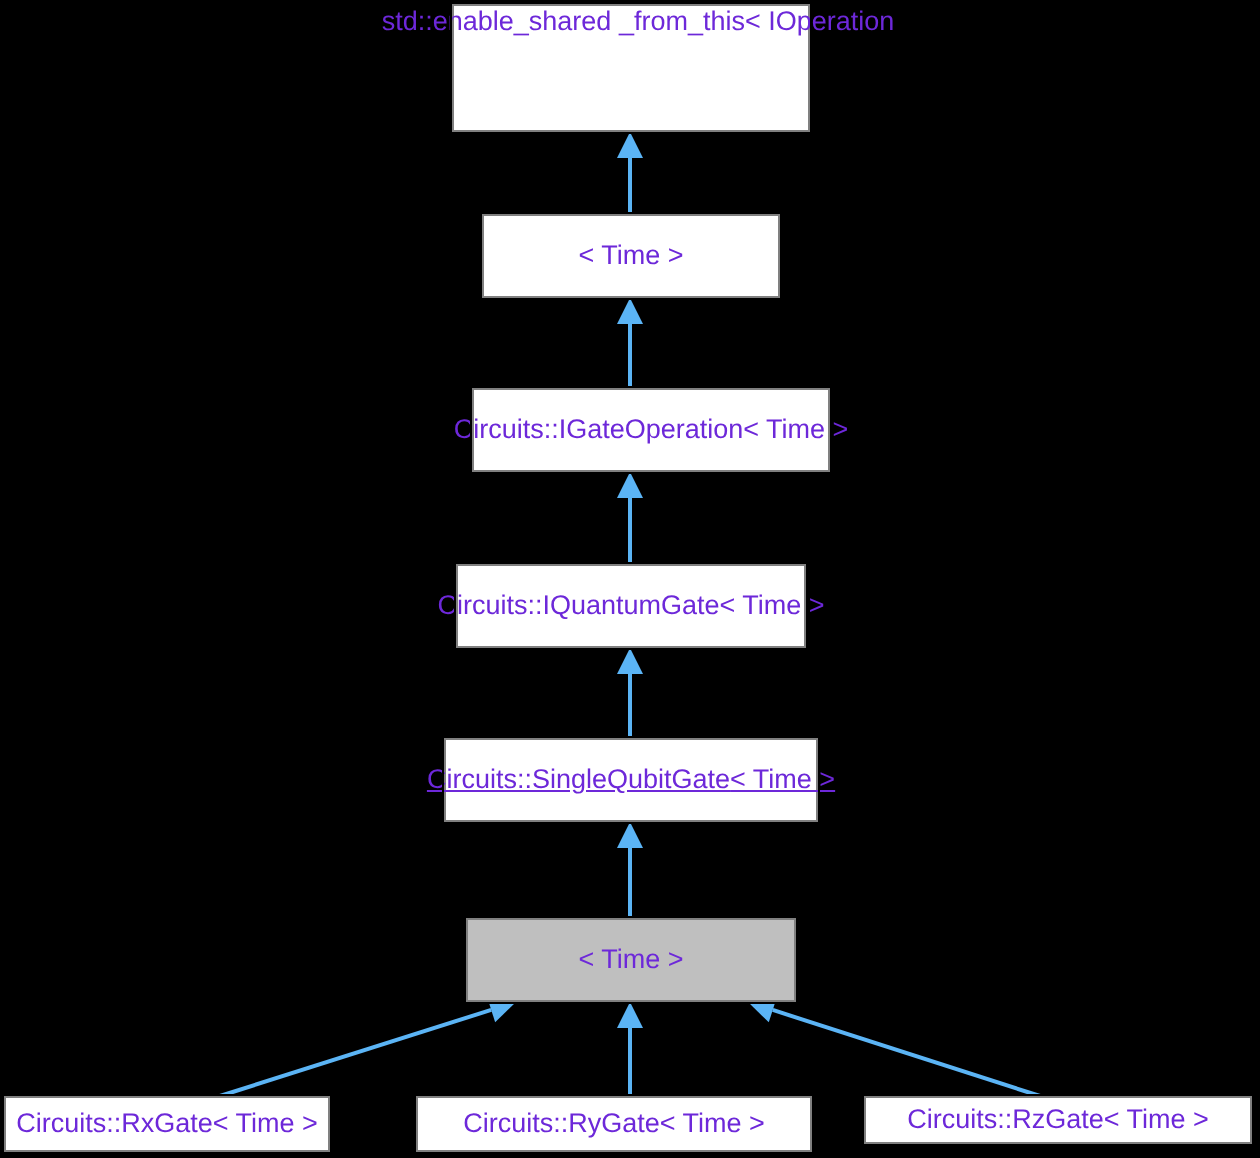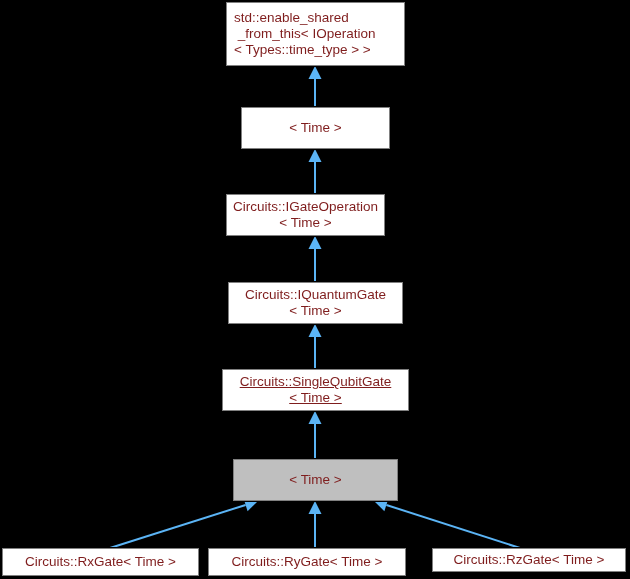--- a/index.html
+++ b/index.html
@@ -22,26 +22,26 @@
     top: 0;
     width: 630px;
     height: 579px;
   }
   .node {
     position: absolute;
     box-sizing: border-box;
     background: #ffffff;
     border: 1px solid #808080;
     outline: 1px solid #000000;
-    color: #7f1d1d;
+    color: #6d28d9;
     font-size: 13.5px;
     line-height: 16px;
     text-align: center;
     display: flex;
-    flex-direction: column;
+    flex-direction: row;
     align-items: center;
     justify-content: center;
     letter-spacing: 0px;
     z-index: 3;
     white-space: pre;
   }
   .node.highlight {
     background: #bfbfbf;
   }
   .node .line {
@@ -85,22 +85,22 @@
       </g>
       <g>
         <line x1="315" y1="548" x2="315" y2="514" stroke="#5bb4f5" stroke-width="2"></line>
         <polygon points="315,501 321.5,514 308.5,514" fill="#5bb4f5"></polygon>
       </g>
       <g>
         <line x1="520" y1="548" x2="386.3746063388046" y2="504.9836061501631" stroke="#5bb4f5" stroke-width="2"></line>
         <polygon points="374,501 388.3664094138862,498.7963029807608 384.382803263723,511.1709093195654" fill="#5bb4f5"></polygon>
       </g>
     </svg>
-<div class="node lalign" title="std::enable_shared_from_this&lt; IOperation&lt; Types::time_type &gt; &gt;" style="left: 226px; top: 2px; width: 179px; height: 64px;"><span class="line">std::enable_shared</span><span class="line"> _from_this&lt; IOperation</span><span class="line">&lt; Types::time_type &gt; &gt;</span></div>
+<div class="node lalign" title="std::enable_shared_from_this&lt; IOperation&lt; Types::time_type &gt; &gt;" style="left: 226px; top: 2px; width: 179px; height: 64px;"><span class="line">std::enable_shared</span><span class="line"> _from_this&lt; IOperation</span></div>
     <div class="node" title="Circuits::IOperation&lt; Time &gt;" style="left: 241px; top: 107px; width: 149px; height: 42px;"><span class="line">&lt; Time &gt;</span></div>
-    <div class="node" title="Circuits::IGateOperation&lt; Time &gt;" style="left: 226px; top: 194px; width: 159px; height: 42px;"><span class="line">Circuits::IGateOperation</span><span class="line">&lt; Time &gt;</span></div>
+    <div class="node" title="Circuits::IGateOperation&lt; Time &gt;" style="left: 236px; top: 194px; width: 179px; height: 42px;"><span class="line">Circuits::IGateOperation</span><span class="line">&lt; Time &gt;</span></div>
     <div class="node" title="Circuits::IQuantumGate&lt; Time &gt;" style="left: 228px; top: 282px; width: 175px; height: 42px;"><span class="line">Circuits::IQuantumGate</span><span class="line">&lt; Time &gt;</span></div>
     <div class="node" title="Circuits::SingleQubitGate&lt; Time &gt;" style="left: 222px; top: 369px; width: 187px; height: 42px; text-decoration: underline;"><span class="line">Circuits::SingleQubitGate</span><span class="line">&lt; Time &gt;</span></div>
     <div class="node highlight" title="Circuits::RotationGate&lt; Time &gt;" style="left: 233px; top: 459px; width: 165px; height: 42px;"><span class="line">&lt; Time &gt;</span></div>
-    <div class="node" title="Circuits::RxGate&lt; Time &gt;" style="left: 2px; top: 548px; width: 197px; height: 28px; text-align: center;"><span class="line">Circuits::RxGate&lt; Time &gt;</span></div>
+    <div class="node" title="Circuits::RxGate&lt; Time &gt;" style="left: 2px; top: 548px; width: 163px; height: 28px; text-align: center;"><span class="line">Circuits::RxGate&lt; Time &gt;</span></div>
     <div class="node" title="Circuits::RyGate&lt; Time &gt;" style="left: 208px; top: 548px; width: 198px; height: 28px;"><span class="line">Circuits::RyGate&lt; Time &gt;</span></div>
     <div class="node" title="Circuits::RzGate&lt; Time &gt;" style="left: 432px; top: 548px; width: 194px; height: 24px;"><span class="line">Circuits::RzGate&lt; Time &gt;</span></div>
   </div>
 
 </body></html>

